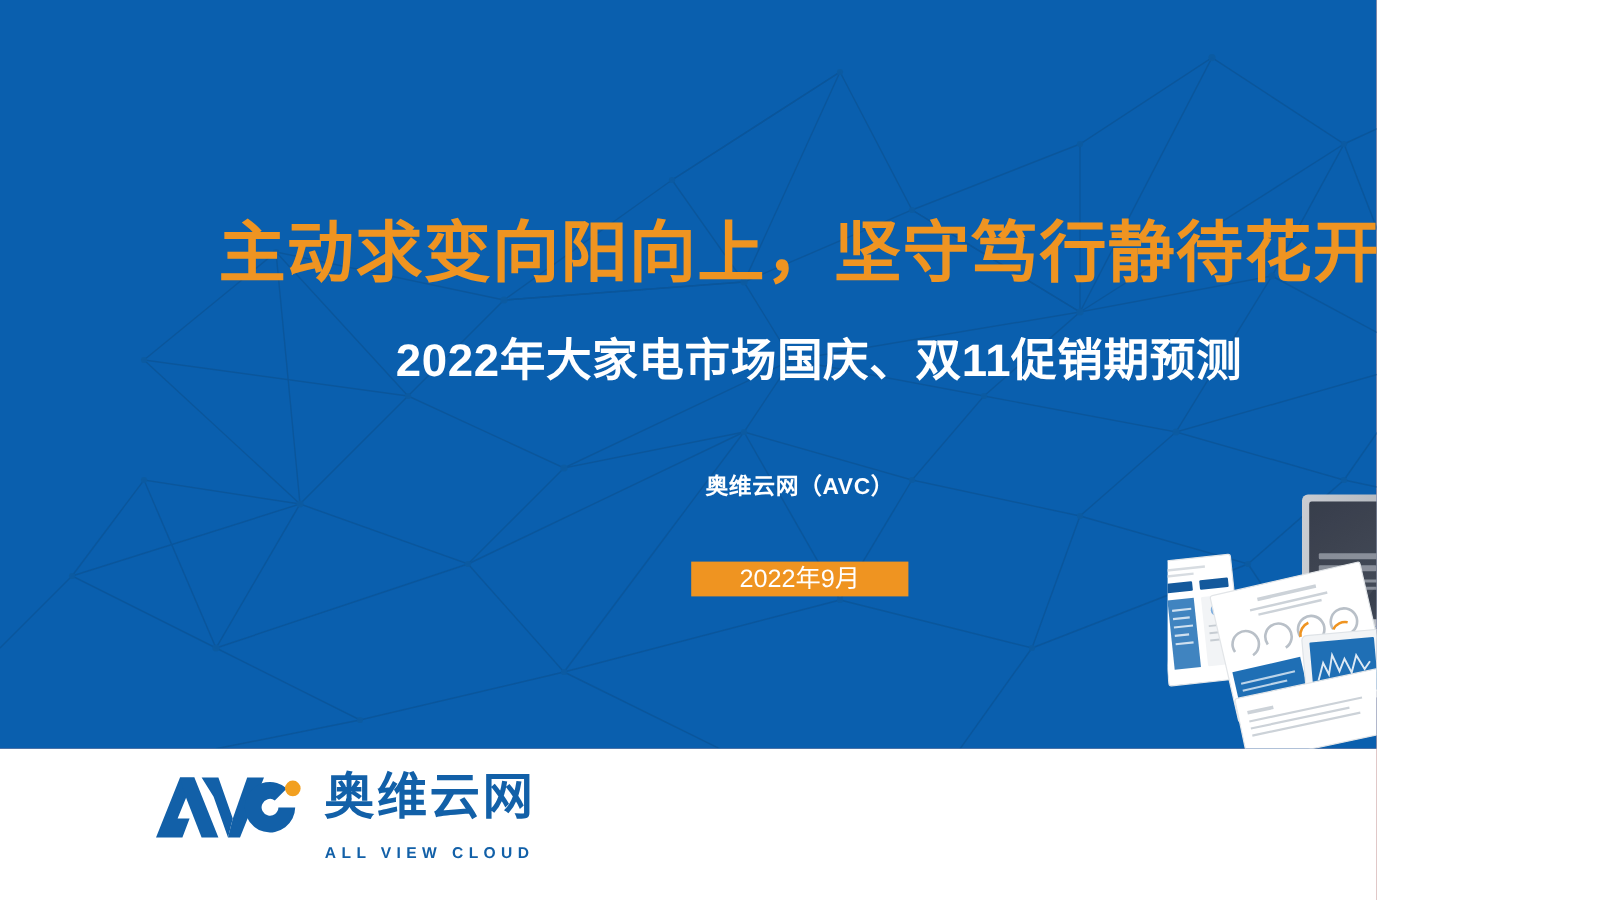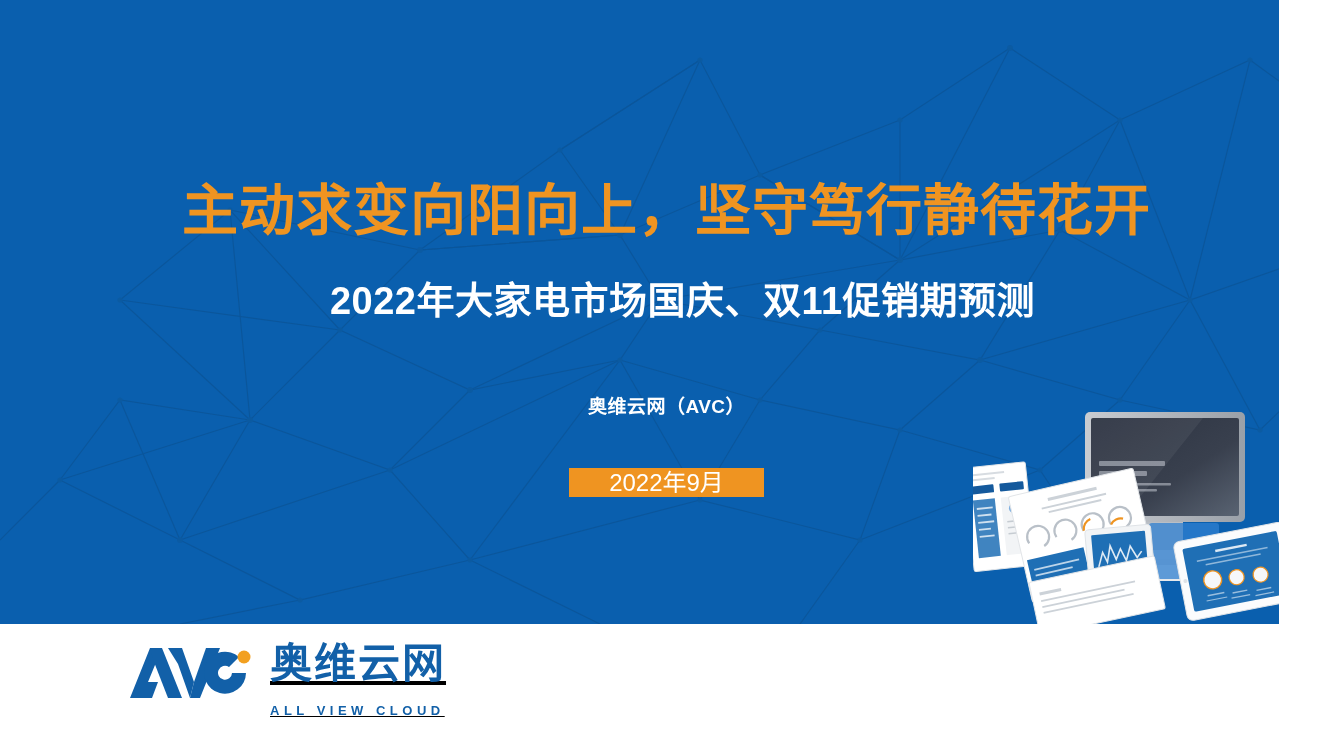--- a/index.html
+++ b/index.html
@@ -7,21 +7,21 @@
     margin: 0;
     padding: 0;
     background: #ffffff;
   }
   body {
     font-family: "Liberation Sans", "DejaVu Sans", sans-serif;
   }
 
   .slide {
     position: relative;
-    width: 1279px;
+    width: 1147px;
     height: 750px;
     overflow: hidden;
     background: #7f1d1d;
   }
 
   
   .hero {
     position: absolute;
     left: 0;
     top: 0;
@@ -93,21 +93,21 @@
     position: absolute;
     left: 0;
     top: 468px;
     width: 1333px;
     text-align: center;
   }
   .date-badge {
     display: inline-block;
     background: #ef9421;
     color: #ffffff;
-    font-size: 24px;
+    font-size: 21px;
     font-weight: 400;
     line-height: 29px;
     padding: 0 40px;
     height: 29px;
   }
 
   
   .collage {
     position: absolute;
     right: 0;
@@ -142,22 +142,21 @@
     width: 128px;
     height: 56px;
     margin-top: 4px;
   }
   .logo-mark svg { display: block; }
 
   .logo-words {
     margin-left: 14px;
     display: flex;
     flex-direction: column;
-    align-items: flex-start;
-    text-decoration: underline;
+    align-items: center;
   }
   .logo-cn {
     color: #1260a8;
     font-size: 42px;
     font-weight: 700;
     line-height: 48px;
     letter-spacing: 2px;
     white-space: nowrap;
   }
   .logo-en {

